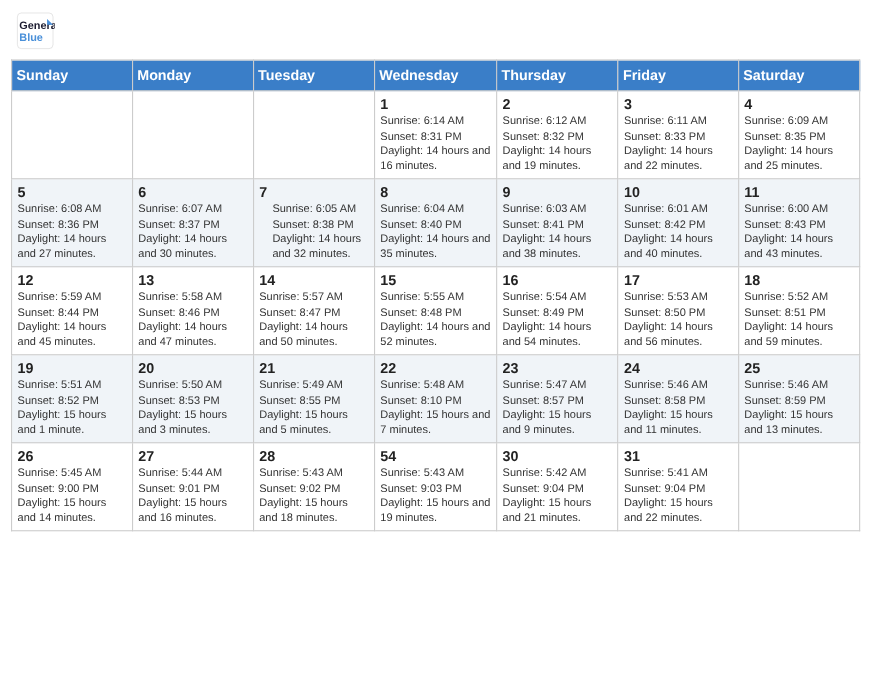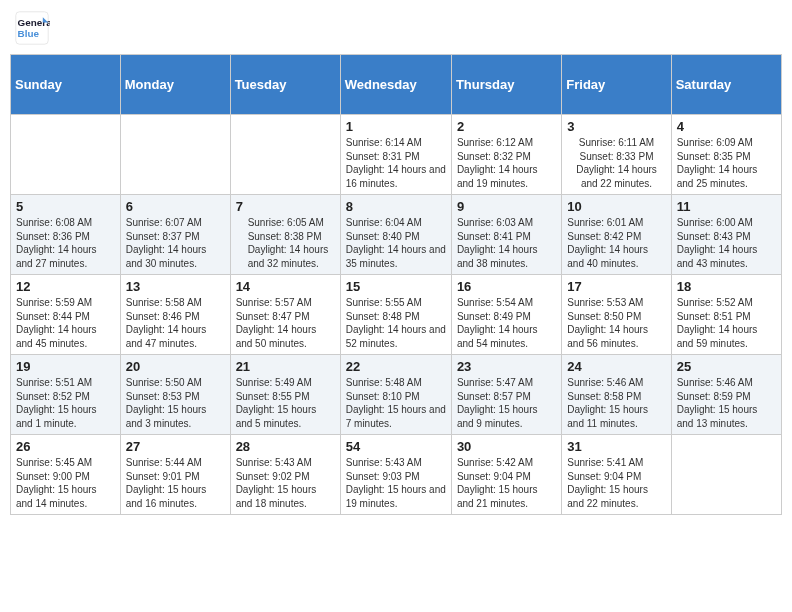--- a/index.html
+++ b/index.html
@@ -50,21 +50,21 @@
     .calendar {
       width: 100%;
       border-collapse: collapse;
       border: 1px solid #ccc;
     }
     .calendar th {
       background-color: #3a7ec8;
       color: #fff;
       font-size: 13px;
       font-weight: bold;
-      padding: 22px 4px;
+      padding: 6px 4px;
       text-align: left;
       border: 1px solid #ccc;
     }
     .calendar td {
       width: 113px;
       vertical-align: top;
       padding: 4px 5px;
       border: 1px solid #ccc;
       font-size: 10.5px;
       color: #222;
@@ -138,21 +138,21 @@
 Daylight: 14 hours and 16 minutes.</div>
         </td>
         <td>
           <span class="day-num">2</span>
           <div class="cell-content" style="white-space: pre-line;">Sunrise: 6:12 AM
 Sunset: 8:32 PM
 Daylight: 14 hours and 19 minutes.</div>
         </td>
         <td>
           <span class="day-num">3</span>
-          <div class="cell-content" style="white-space: pre-line; text-align: center;">Sunrise: 6:11 AM
+          <div class="cell-content" style="white-space: pre-line;">Sunrise: 6:11 AM
 Sunset: 8:33 PM
 Daylight: 14 hours and 22 minutes.</div>
         </td>
         <td>
           <span class="day-num">4</span>
           <div class="cell-content" style="white-space: pre-line;">Sunrise: 6:09 AM
 Sunset: 8:35 PM
 Daylight: 14 hours and 25 minutes.</div>
         </td>
       </tr>

